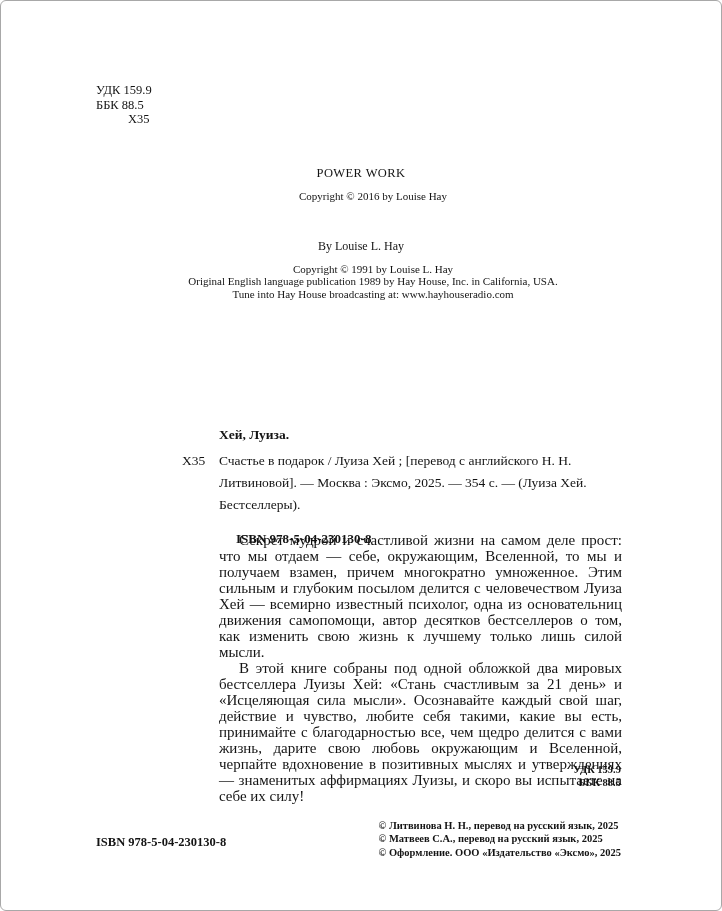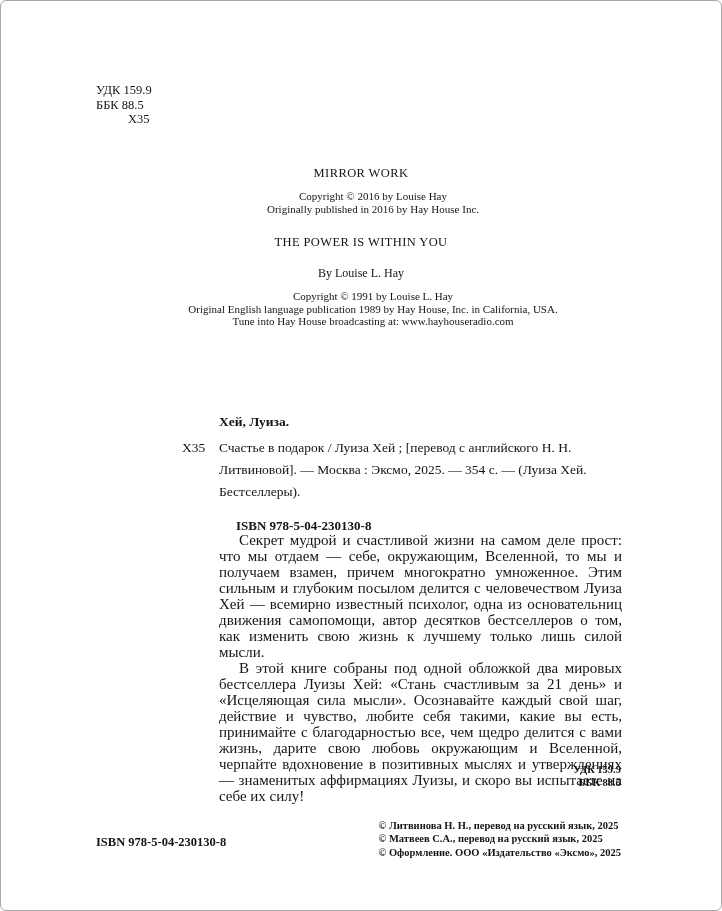--- a/index.html
+++ b/index.html
@@ -37,21 +37,21 @@
   .e-title { font-size: 12.5px; letter-spacing: 0.4px; }
   .e-small { font-size: 11px; line-height: 12.5px; padding-left: 24px; }
   .gap-sm { height: 9px; }
   .gap-md { height: 20px; }
   .e-byline { font-size: 12px; margin-top: 16px; }
 
   
   .biblio {
     position: absolute;
     left: 181px;
-    top: 413px;
+    top: 426px;
     width: 441px;
     font-size: 13.5px;
   }
   .biblio .author { font-weight: bold; margin-left: 37px; }
   .biblio .entry { position: relative; margin-top: 7px; line-height: 22px; }
   .biblio .entry .code { position: absolute; left: 0; top: 0; }
   .biblio .entry .desc { margin-left: 37px; }
   .biblio .isbn { margin-left: 54px; margin-top: 15px; font-weight: bold; font-size: 13px; }
 
   
@@ -101,26 +101,24 @@
 
 <div class="page">
 
   <div class="top-codes">
     <div>УДК 159.9</div>
     <div>ББК 88.5</div>
     <div class="code-x">Х35</div>
   </div>
 
   <div class="english">
-    <div class="e-title">MIRROR WORK</div>
+    <div class="e-title">POWER WORK</div>
     <div class="gap-sm"></div>
     <div class="e-small">Copyright © 2016 by Louise Hay</div>
-    <div class="e-small">Originally published in 2016 by Hay House Inc.</div>
     <div class="gap-md"></div>
-    <div class="e-title">THE POWER IS WITHIN YOU</div>
     <div class="e-byline">By Louise L. Hay</div>
     <div class="gap-sm"></div>
     <div class="e-small">Copyright © 1991 by Louise L. Hay</div>
     <div class="e-small">Original English language publication 1989 by Hay House, Inc. in California, USA.</div>
     <div class="e-small">Tune into Hay House broadcasting at: www.hayhouseradio.com</div>
   </div>
 
   <div class="biblio">
     <div class="author">Хей, Луиза.</div>
     <div class="entry">

